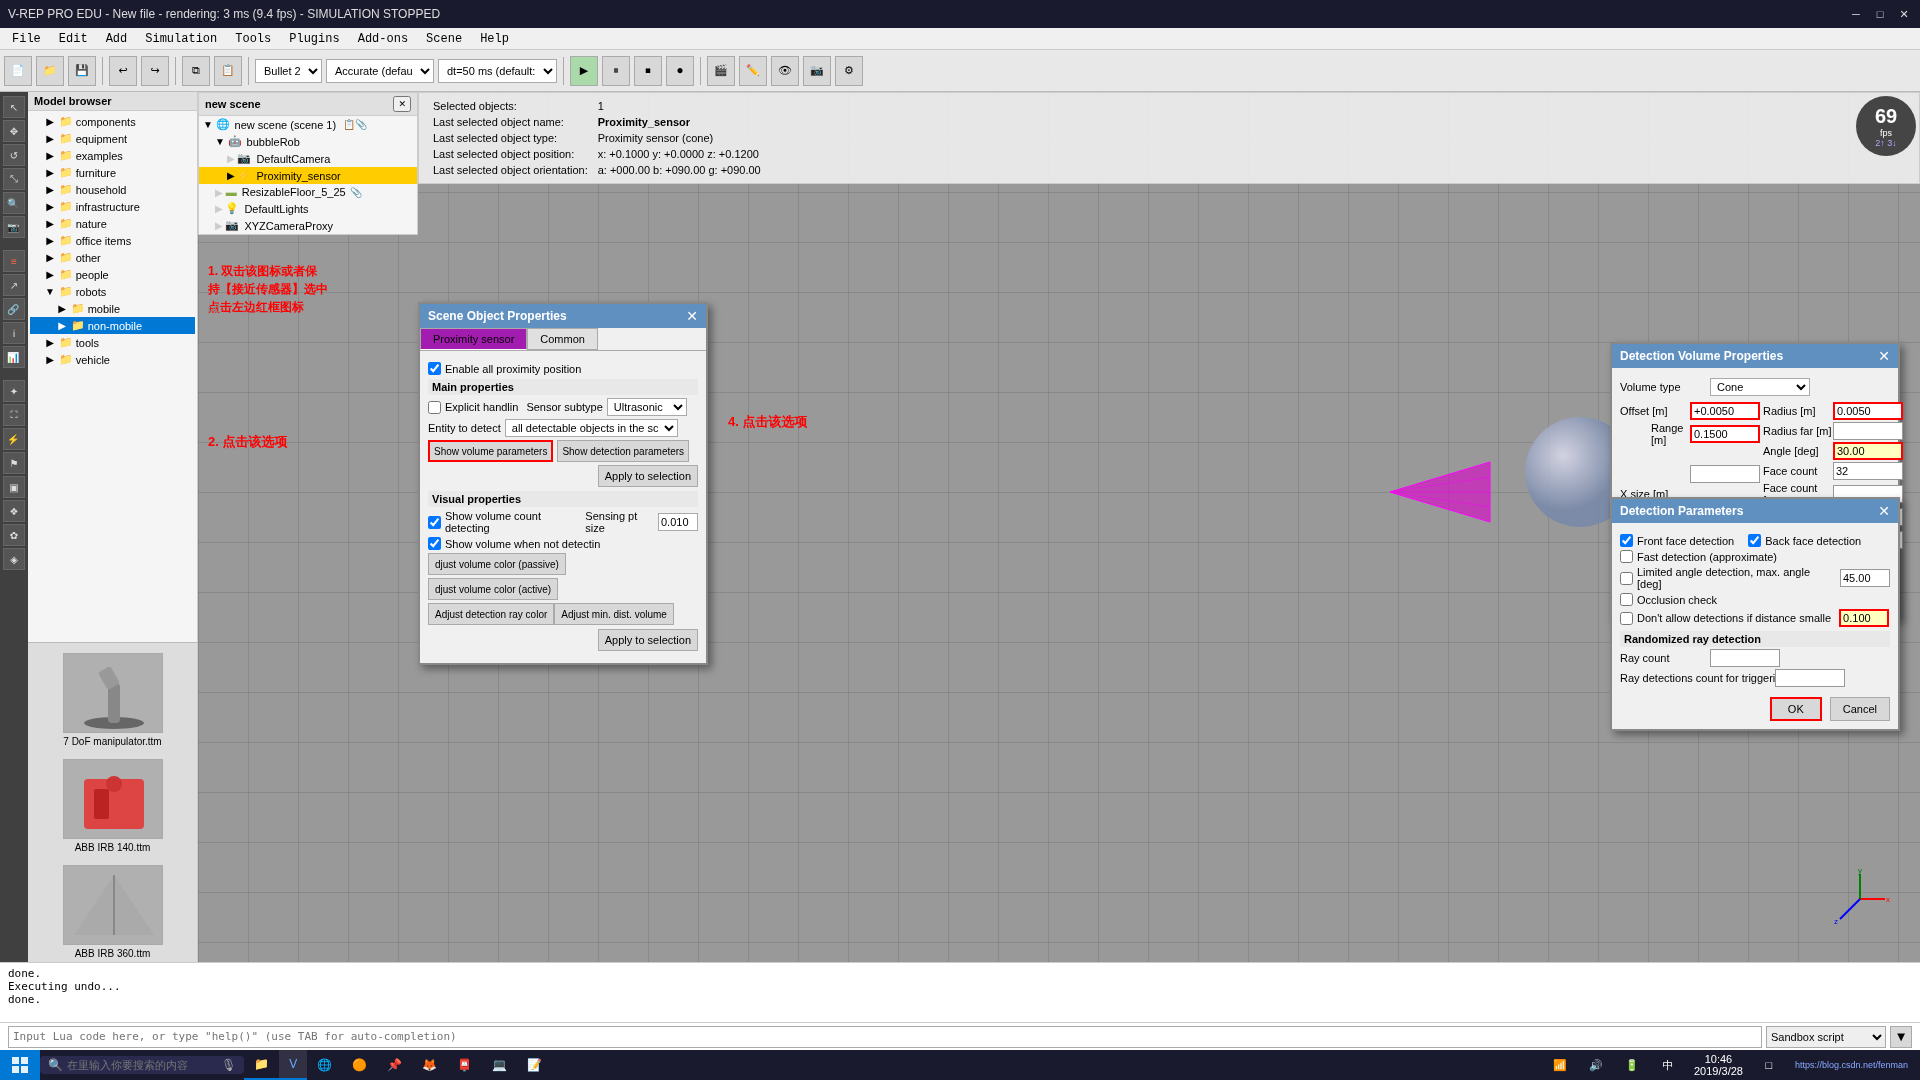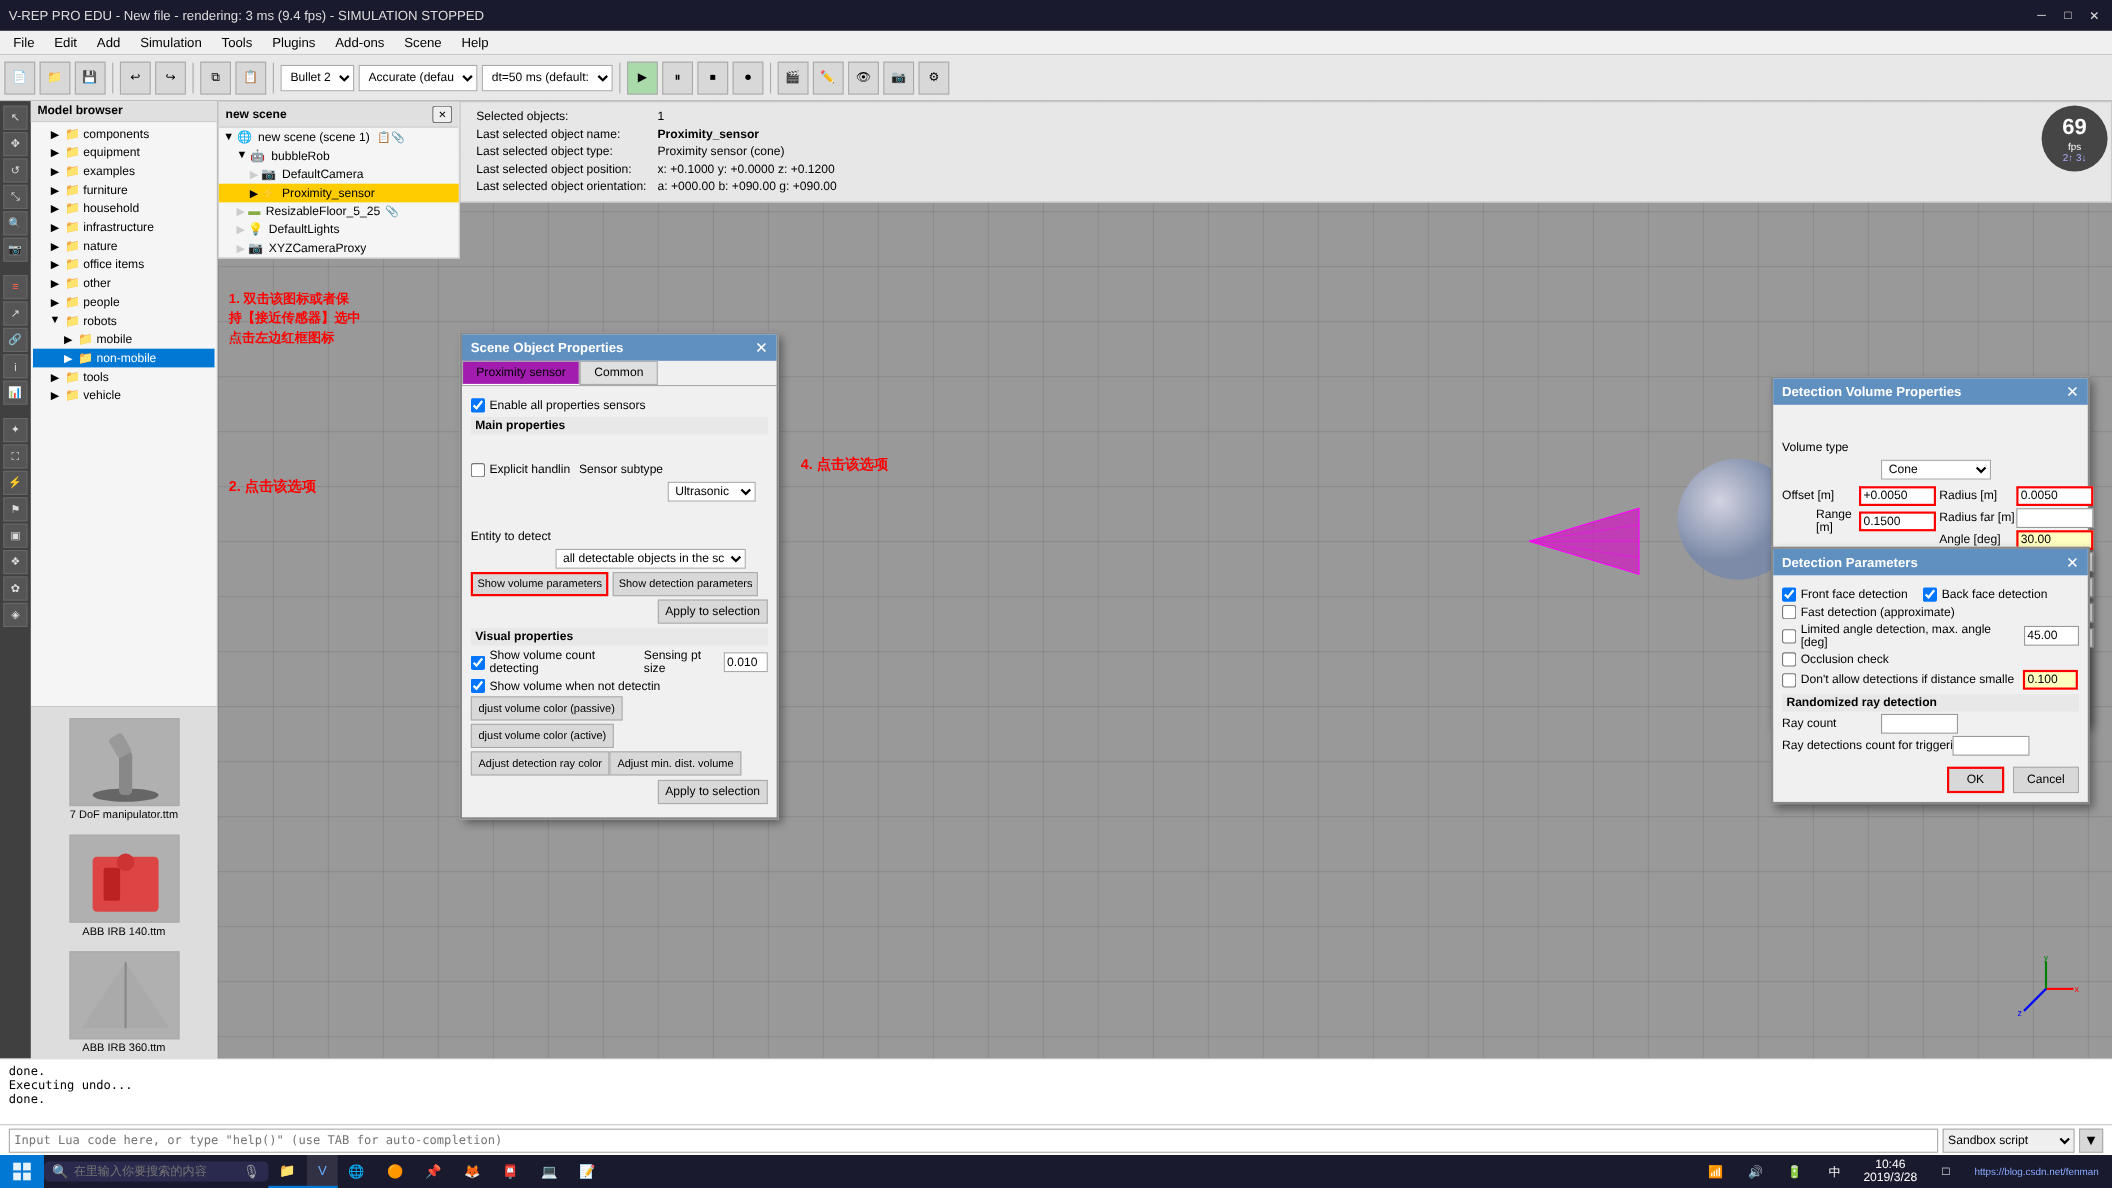--- a/index.html
+++ b/index.html
@@ -11,21 +11,21 @@
       display: flex; align-items: center; justify-content: space-between;
       color: #ddd; font-size: 12px; padding: 0 8px;
     }
     #title-bar .controls { display: flex; gap: 8px; }
     #title-bar .ctrl-btn { width: 16px; height: 16px; border: none; cursor: pointer; font-size: 11px; display: flex; align-items: center; justify-content: center; background: transparent; color: #ddd; }
 
     
     #menu-bar {
       width: 100%; height: 22px; background: #f0f0f0;
       display: flex; align-items: center; padding: 0 4px;
-      border-bottom: 1px solid #ccc; gap: 2px;
+      border-bottom: 1px solid #ccc; gap: 2px; font-family: Liberation Mono, monospace;
     }
     .menu-item { padding: 2px 8px; cursor: pointer; font-size: 12px; }
 
     
     #toolbar {
       width: 100%; height: 42px; background: #e8e8e8;
       display: flex; align-items: center; padding: 2px 4px; gap: 4px;
       border-bottom: 1px solid #bbb;
     }
     .tb-btn { height: 30px; min-width: 28px; background: #d8d8d8; border: 1px solid #aaa; cursor: pointer; display: flex; align-items: center; justify-content: center; font-size: 11px; padding: 0 4px; }
@@ -99,21 +99,21 @@
       background: #6090c0; color: white; padding: 4px 8px; font-weight: bold; font-size: 12px;
       display: flex; justify-content: space-between; align-items: center;
     }
     .dialog-close { cursor: pointer; font-size: 14px; background: none; border: none; color: white; }
     .dialog-tabs { display: flex; border-bottom: 1px solid #aaa; }
     .dialog-tab { padding: 4px 12px; background: #e0e0e0; border: 1px solid #aaa; cursor: pointer; font-size: 11px; }
     .dialog-tab.active { background: #a21caf; border-bottom-color: white; }
     .dialog-content { padding: 8px; }
     .prop-row { display: flex; align-items: center; gap: 4px; margin: 3px 0; font-size: 11px; }
     .prop-input { height: 18px; border: 1px solid #aaa; padding: 0 2px; font-size: 11px; background: white; }
-    .prop-dropdown { height: 18px; border: 1px solid #aaa; padding: 0 2px; font-size: 11px; background: white; min-width: 80px; margin-top: 40px; }
+    .prop-dropdown { height: 18px; border: 1px solid #aaa; padding: 0 2px; font-size: 11px; background: white; min-width: 80px; }
     .prop-btn { height: 22px; background: #d8d8d8; border: 1px solid #aaa; padding: 0 6px; cursor: pointer; font-size: 11px; }
     .checkbox-row { display: flex; align-items: center; gap: 4px; margin: 3px 0; font-size: 11px; }
     .section-label { font-weight: bold; margin: 4px 0 2px; font-size: 11px; background: #e8e8e8; padding: 2px 4px; }
     .highlight-red { border: 2px solid red !important; }
 
     
     #det-vol-props {
       position: absolute; top: 250px; right: 50px; width: 300px;
       background: #f0f0f0; border: 2px solid #888; z-index: 30;
       box-shadow: 4px 4px 8px rgba(0,0,0,0.4);
@@ -507,21 +507,21 @@
         <span>Scene Object Properties</span>
         <button class="dialog-close">✕</button>
       </div>
       <div class="dialog-tabs">
         <button class="dialog-tab active">Proximity sensor</button>
         <button class="dialog-tab">Common</button>
       </div>
       <div class="dialog-content">
         <div class="checkbox-row">
           <input type="checkbox" checked="" style="">
-          <label>Enable all properties sensors</label>
+          <label>Enable all proximity position</label>
         </div>
         <div class="section-label">Main properties</div>
         <div class="prop-row">
           <input type="checkbox" style="">
           <span>Explicit handlin</span>
           <span style="margin-left:4px;">Sensor subtype</span>
           <select class="prop-dropdown">
             <option>Ultrasonic</option>
           </select>
         </div>

